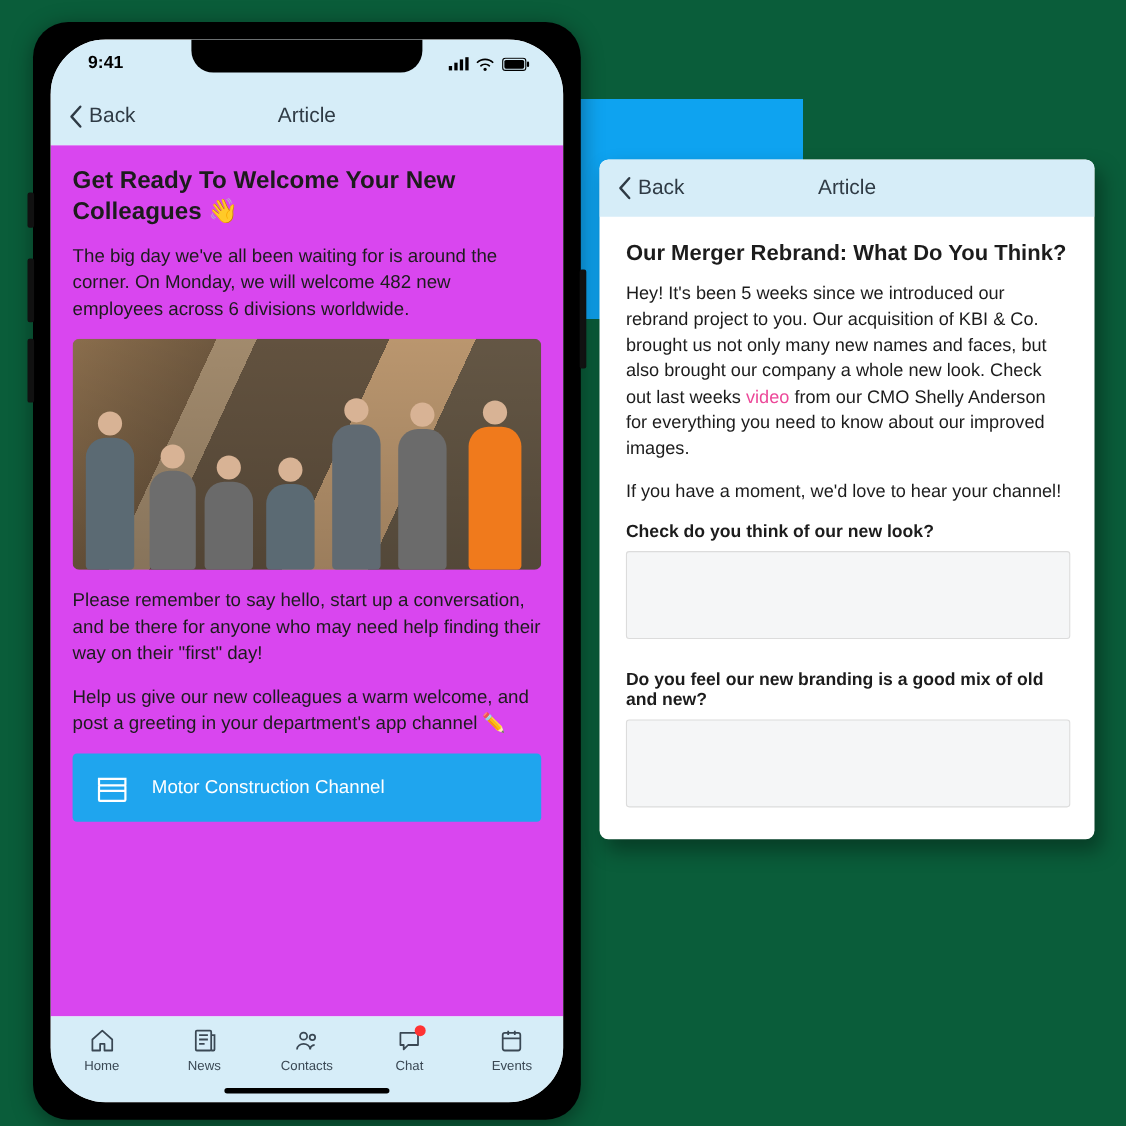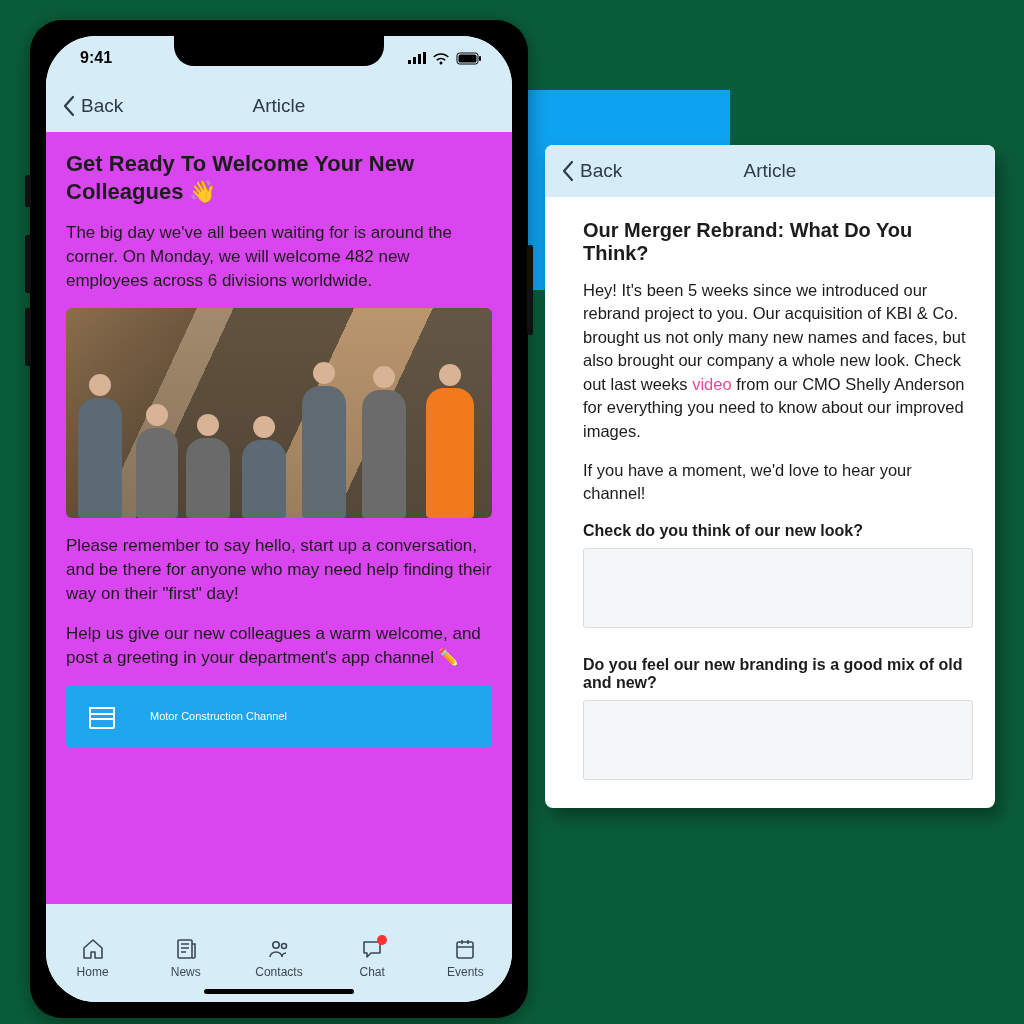--- a/index.html
+++ b/index.html
@@ -166,34 +166,34 @@
 
   .channel-btn {
     background:#1fa5ee;
     color:#fff;
     border:none;
     width:100%;
     height:62px;
     border-radius:4px;
     display:flex;
     align-items:center;
-    gap:32px;
+    gap:20px;
     padding:0 20px;
-    font-size:11px;
+    font-size:17px;
     cursor:pointer;
     margin-top:6px;
   }
 
   
   .tab-bar {
-    height:98px;
+    height:78px;
     background:#d6edf8;
     display:flex;
     justify-content:space-around;
-    align-items:center;
+    align-items:flex-start;
     padding-top:10px;
     color:#3a4854;
     position:relative;
   }
   .tab {
     display:flex;
     flex-direction:column;
     align-items:center;
     gap:4px;
     font-size:12px;
@@ -216,21 +216,21 @@
     left:545px;
     top:145px;
     width:450px;
     background:#fff;
     border-radius:8px;
     box-shadow:6px 10px 18px rgba(0,0,0,.35);
     overflow:hidden;
   }
   .card .nav-bar { border-radius:8px 8px 0 0; }
   .card-body {
-    padding:22px 22px 24px 38px;
+    padding:22px 22px 24px 24px;
     color:#1c1c1c;
   }
   .card-title {
     font-size:20px;
     font-weight:700;
     margin-bottom:14px;
   }
   .card-para {
     font-size:16.5px;
     line-height:1.42;

